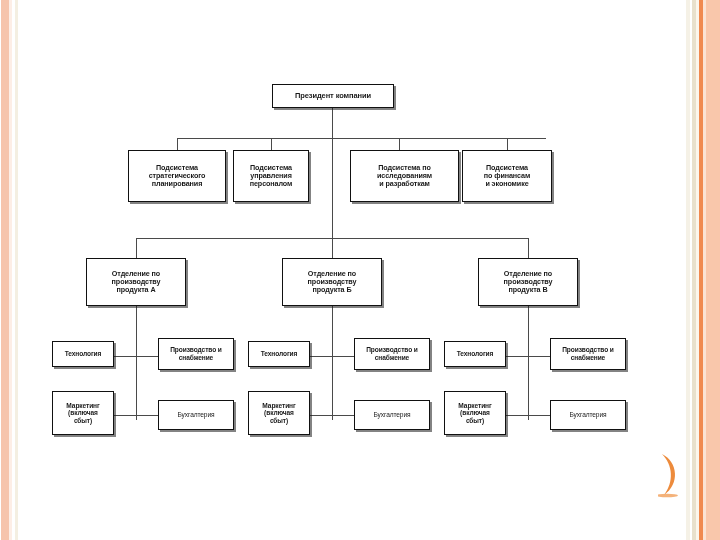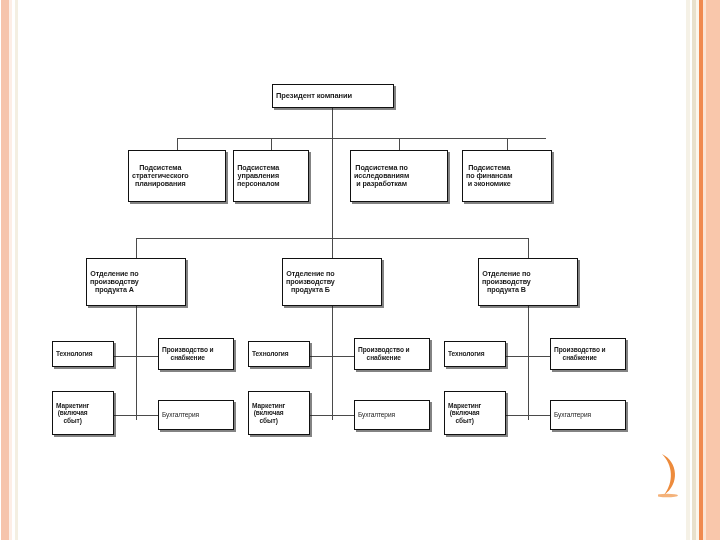--- a/index.html
+++ b/index.html
@@ -69,21 +69,21 @@
 
   
   .node {
     position: absolute;
     box-sizing: border-box;
     background: #ffffff;
     border: 1px solid #111111;
     box-shadow: 2px 2px 0 rgba(30,30,30,0.55);
     display: flex;
     align-items: center;
-    justify-content: flex-start;
+    justify-content: center;
     text-align: center;
     color: #1a1a1a;
     line-height: 1.15;
     letter-spacing: -0.1px;
     z-index: 3;
   }
   .node .lbl {
     display: block;
     padding: 0 3px;
     white-space: pre-line;
@@ -137,21 +137,21 @@
     <div class="node lvl-subsystem" style="left:106px; top:150px; width:98px; height:52px;">
       <span class="lbl">Подсистема
 стратегического
 планирования</span>
     </div>
     <div class="node lvl-subsystem" style="left:211px; top:150px; width:76px; height:52px;">
       <span class="lbl">Подсистема
 управления
 персоналом</span>
     </div>
-    <div class="node lvl-subsystem" style="left:328px; top:150px; width:98px; height:52px;">
+    <div class="node lvl-subsystem" style="left:328px; top:150px; width:109px; height:52px;">
       <span class="lbl">Подсистема по
 исследованиям
 и разработкам</span>
     </div>
     <div class="node lvl-subsystem" style="left:440px; top:150px; width:90px; height:52px;">
       <span class="lbl">Подсистема
 по финансам
 и экономике</span>
     </div>
 

